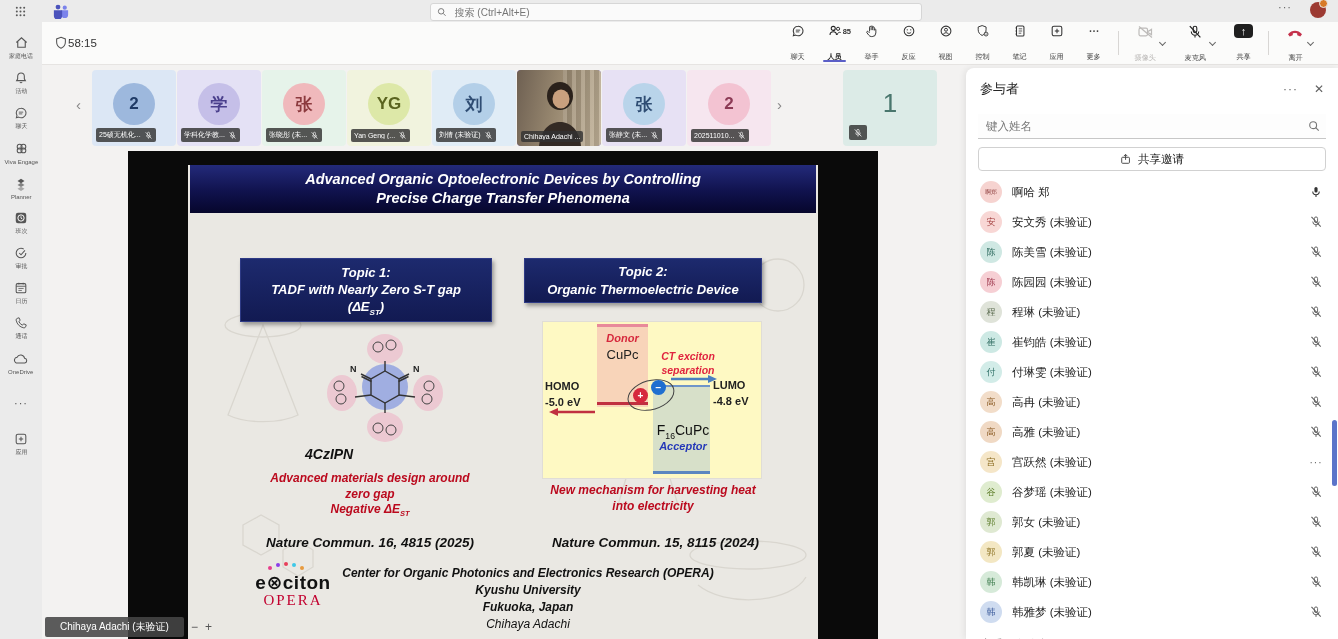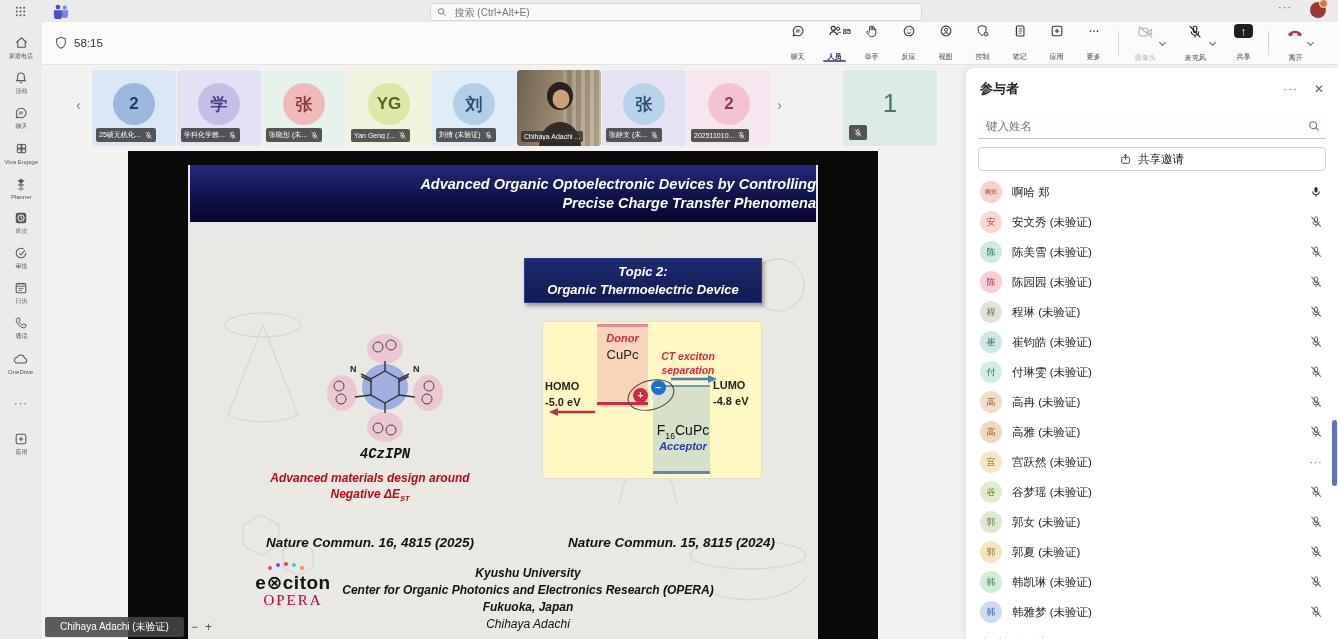--- a/index.html
+++ b/index.html
@@ -19,21 +19,21 @@
   .rail{position:absolute;left:0;top:22px;width:42px;height:617px;background:#ebebeb;display:flex;flex-direction:column;align-items:center;padding-top:8px;box-sizing:border-box;}
   .ritem{width:42px;height:35px;display:flex;flex-direction:column;align-items:center;justify-content:center;gap:1px;cursor:pointer;}
   .ritem .ric{width:16px;height:16px;display:flex;align-items:center;justify-content:center;}
   .ritem .rlabel{font-size:6.5px;color:#555;transform:scale(.92);white-space:nowrap;}
   .ritem.moreitem{height:26px;color:#555;font-size:11px;letter-spacing:1px;}
   .ritem.gap{margin-top:10px;}
   
   .content-bg{position:absolute;left:42px;top:22px;width:1296px;height:617px;background:#f3f2f1;}
   
   .mtoolbar{position:absolute;left:42px;top:22px;width:1296px;height:42px;background:#fbfbfa;border-bottom:1px solid #e6e4e2;display:flex;align-items:center;}
-  .timer{display:flex;align-items:center;gap:6px;margin-left:12px;font-size:11.5px;color:#333;}
+  .timer{display:flex;align-items:center;margin-left:12px;font-size:11.5px;color:#333;}
   .tb-right{position:absolute;right:14px;top:0;height:42px;display:flex;align-items:center;gap:2px;}
   .tbtn{position:relative;width:35px;height:38px;display:flex;flex-direction:column;align-items:center;justify-content:center;gap:14px;cursor:pointer;border-radius:4px;}
   .tbtn .tlabel{font-size:7.5px;color:#444;white-space:nowrap;transform:scale(.95);}
   .tbtn.sel .tlabel{color:#222;font-weight:bold;}
   .tbtn.sel::after{content:"";position:absolute;left:6px;right:6px;bottom:0;height:2.5px;background:#5b5fc7;border-radius:2px;}
   .tbadge{position:absolute;top:3px;right:1px;font-size:7.5px;font-weight:bold;color:#333;}
   .tsep{width:1px;height:24px;background:#d8d6d4;margin:0 5px;}
   .chev{width:7px;height:7px;display:inline-block;position:relative;}
   .chev::before{content:"";position:absolute;left:1px;top:0px;width:4px;height:4px;border-right:1.2px solid #666;border-bottom:1.2px solid #666;transform:rotate(45deg);}
   .withchev{flex-direction:row;width:48px;gap:3px;}
@@ -52,35 +52,35 @@
   .videobg{position:absolute;inset:0;background:linear-gradient(100deg,#6e6052 0%,#97876f 45%,#c3b49a 100%);}
   .curtain{position:absolute;right:0;top:0;width:45%;height:100%;background:repeating-linear-gradient(90deg,rgba(255,255,255,.12) 0 4px,rgba(0,0,0,.10) 4px 9px);}
   .person{position:absolute;left:18px;top:8px;}
   .bigtile{position:absolute;left:801px;top:4px;width:94px;height:76px;border-radius:4px;background:#dcebe7;cursor:pointer;}
   .bigtile .num{position:absolute;left:0;right:0;top:18px;text-align:center;font-size:26px;color:#49766d;}
   .bigtile .mpill{position:absolute;left:6px;bottom:6px;width:18px;height:15px;background:rgba(50,50,50,.82);border-radius:2px;display:flex;align-items:center;justify-content:center;}
   
   .stage{position:absolute;left:128px;top:151px;width:750px;height:488px;background:#0a0a0a;}
   .slide{position:absolute;left:60px;top:14px;width:630px;height:474px;background:#eae8e3;overflow:hidden;}
   .doodles{position:absolute;inset:0;opacity:.5;}
-  .titlebar{position:absolute;left:2px;top:0;width:626px;height:57px;background:linear-gradient(180deg,#232a7a 0%,#10124d 55%,#06062c 100%);display:flex;flex-direction:column;align-items:flex-end;justify-content:center;}
+  .titlebar{position:absolute;left:2px;top:0;width:626px;height:48px;background:linear-gradient(180deg,#232a7a 0%,#10124d 55%,#06062c 100%);display:flex;flex-direction:column;align-items:center;justify-content:center;}
   .titlebar div{color:#fff;font-weight:bold;font-style:italic;font-size:14.5px;line-height:19px;}
   .topicbox{position:absolute;background:linear-gradient(180deg,#1d2a6e,#121a52);border:1px solid #2e3a85;box-shadow:2px 3px 4px rgba(0,0,0,.35);color:#fff;font-weight:bold;font-style:italic;text-align:center;}
   .topic1{left:52px;top:93px;width:252px;height:64px;font-size:13px;line-height:17px;padding-top:5px;box-sizing:border-box;}
   .topic2{left:336px;top:93px;width:238px;height:45px;font-size:13px;line-height:18px;padding-top:4px;box-sizing:border-box;}
   sub{font-size:.62em;}
   .molwrap{position:absolute;left:137px;top:168px;width:120px;height:112px;}
   .nlab{position:absolute;font-size:9px;color:#222;font-weight:bold;}
-  .mollabel{position:absolute;left:117px;top:281px;width:160px;text-align:center;font-size:14px;font-weight:bold;font-style:italic;color:#111;font-family:Liberation Mono, monospace;}
+  .mollabel{position:absolute;left:117px;top:281px;width:160px;text-align:left;font-size:14px;font-weight:bold;font-style:italic;color:#111;}
   .redcap{position:absolute;color:#bb0a1e;font-weight:bold;font-style:italic;font-size:12px;line-height:15.5px;text-align:center;}
   .cap1{left:62px;top:306px;width:240px;}
   .cap2{left:345px;top:318px;width:240px;}
   .ref{position:absolute;color:#111;font-weight:bold;font-style:italic;font-size:13.5px;text-align:center;}
   .ref1{left:52px;top:370px;width:260px;}
-  .ref2{left:361px;top:370px;width:245px;}
+  .ref2{left:345px;top:370px;width:245px;}
   
   .dpanel{position:absolute;left:355px;top:157px;width:218px;height:156px;background:#fef9c3;box-shadow:0 0 0 1px #e0ddd6;}
   .pinkband{position:absolute;left:54px;top:2px;width:51px;height:80px;background:rgba(238,153,168,.38);border-top:3px solid #e8899a;}
   .homoline{position:absolute;left:54px;top:80px;width:51px;height:2.5px;background:#c03040;}
   .blueband{position:absolute;left:110px;top:63px;width:57px;height:89px;background:rgba(135,170,215,.32);border-top:2.5px solid #6f95c9;border-bottom:3px solid #5b86c0;box-sizing:border-box;}
   .donor{position:absolute;left:54px;top:10px;width:51px;text-align:center;color:#d6283c;font-weight:bold;font-style:italic;font-size:11px;}
   .cupc{position:absolute;left:54px;top:25px;width:51px;text-align:center;color:#222;font-size:13px;}
   .ct{position:absolute;left:106px;top:27px;width:78px;text-align:center;color:#e0243f;font-weight:bold;font-style:italic;font-size:10.5px;line-height:14px;}
   .homotxt{position:absolute;left:2px;top:56px;width:50px;color:#222;font-weight:bold;font-size:11px;line-height:16px;}
   .lumotxt{position:absolute;left:170px;top:55px;width:48px;color:#222;font-weight:bold;font-size:11px;line-height:16px;}
@@ -98,21 +98,21 @@
   .logo .dots span{position:absolute;border-radius:50%;}
   .footer{position:absolute;left:120px;top:400px;width:440px;text-align:center;color:#111;font-weight:bold;font-style:italic;font-size:12px;line-height:17px;}
   .footer .f4{font-weight:normal;}
   
   .nameoverlay{position:absolute;left:45px;top:617px;display:flex;align-items:center;gap:7px;}
   .nameoverlay .npill{background:rgba(70,70,70,.88);color:#fff;font-size:10px;padding:3px 15px;border-radius:2px;white-space:nowrap;}
   .zbtn{color:#555;font-size:12px;cursor:pointer;line-height:10px;}
   
   .panel{position:absolute;left:966px;top:68px;width:372px;height:571px;background:#ffffff;border-radius:8px 0 0 0;box-shadow:-2px 0 6px rgba(0,0,0,.07);box-sizing:border-box;}
   .phead{display:flex;align-items:center;padding:12px 14px 8px 14px;}
-  .phead .ptitle{font-size:13px;font-weight:bold;color:#242424;flex:1;}
+  .phead .ptitle{font-size:13px;font-weight:normal;color:#242424;flex:1;}
   .phead .pmore{color:#616161;font-size:12px;letter-spacing:1px;margin-right:16px;cursor:pointer;}
   .phead .pclose{color:#616161;font-size:12px;cursor:pointer;}
   .psearch{margin:8px 12px 0 12px;height:24px;border-bottom:1.5px solid #c7c7c7;background:#fdfdfd;display:flex;align-items:center;padding:0 6px;gap:6px;}
   .psearch input{flex:1;border:0;outline:0;background:transparent;font-size:11.5px;color:#555;font-family:inherit;}
   .invite{margin:8px 12px 0 12px;height:22px;border:1px solid #d1d1d1;border-radius:4px;display:flex;align-items:center;justify-content:center;gap:6px;font-size:11.5px;color:#242424;cursor:pointer;background:#fff;}
   .plist{margin-top:6px;}
   .prow{height:30px;display:flex;align-items:center;padding:0 14px;gap:10px;cursor:pointer;}
   .prow .pav{width:22px;height:22px;border-radius:50%;display:flex;align-items:center;justify-content:center;font-size:9px;flex:none;}
   .prow .pav.two{font-size:6px;}
   .prow .pname{flex:1;font-size:11.5px;color:#242424;white-space:nowrap;overflow:hidden;text-overflow:ellipsis;}
@@ -524,20 +524,25 @@
           <path d="M55 360l18-10 18 10v20l-18 10-18-10zM95 385l15-9 15 9v17l-15 9-15-9z"></path>
           <circle cx="590" cy="120" r="26"></circle>
         </g>
       </svg>
 
       <div class="titlebar">
         <div>Advanced Organic Optoelectronic Devices by Controlling</div>
         <div>Precise Charge Transfer Phenomena</div>
       </div>
 
+      <div class="topicbox topic1">
+        <div>Topic 1:</div>
+        <div>TADF with Nearly Zero S-T gap</div>
+        <div><span>(ΔE</span><sub>ST</sub><span>)</span></div>
+      </div>
       <div class="topicbox topic2">
         <div>Topic 2:</div>
         <div>Organic Thermoelectric Device</div>
       </div>
 
       <div class="molwrap">
         <svg width="120" height="112" viewBox="0 0 120 112">
           <ellipse cx="60" cy="16" rx="18" ry="15" fill="#ecc9d2"></ellipse>
           <ellipse cx="17" cy="60" rx="15" ry="18" fill="#ecc9d2"></ellipse>
           <ellipse cx="103" cy="60" rx="15" ry="18" fill="#ecc9d2"></ellipse>
@@ -565,20 +570,21 @@
               <circle cx="66" cy="97" r="5"></circle>
           </g>
         </svg>
         <span class="nlab" style="left:25px;top:31px">N</span>
         <span class="nlab" style="left:88px;top:31px">N</span>
       </div>
       <div class="mollabel">4CzIPN</div>
 
       <div class="redcap cap1">
         <div>Advanced materials design around</div>
+        <div>zero gap</div>
         <div><span>Negative ΔE</span><sub>ST</sub></div>
       </div>
       <div class="ref ref1">Nature Commun. 16, 4815 (2025)</div>
 
       <div class="dpanel">
         <div class="pinkband"></div>
         <div class="blueband"></div>
         <div class="homoline"></div>
         <div class="donor">Donor</div>
         <div class="cupc">CuPc</div>
@@ -602,37 +608,41 @@
             <line x1="2" y1="5" x2="41" y2="5" stroke="#4a7fc0" stroke-width="2.4"></line>
             <polygon points="39,1 48,5 39,9" fill="#4a7fc0"></polygon>
           </svg>
         <div class="exciton-ell"></div>
         <div class="pcirc plus">+</div>
         <div class="pcirc minus">−</div>
         <div class="fcupc"><span>F</span><sub>16</sub><span>CuPc</span></div>
         <div class="acceptor">Acceptor</div>
       </div>
 
+      <div class="redcap cap2">
+        <div>New mechanism for harvesting heat</div>
+        <div>into electricity</div>
+      </div>
       <div class="ref ref2">Nature Commun. 15, 8115 (2024)</div>
 
       <div class="logo">
         <div class="dots">
           <span style="left:18px;top:-5px;width:4px;height:4px;background:#e83e8c"></span>
           <span style="left:26px;top:-8px;width:4px;height:4px;background:#8c3ee8"></span>
           <span style="left:34px;top:-9px;width:4px;height:4px;background:#e83e5a"></span>
           <span style="left:42px;top:-8px;width:4px;height:4px;background:#3ec8e8"></span>
           <span style="left:50px;top:-5px;width:4px;height:4px;background:#e89a3e"></span>
         </div>
         <div class="l1">e⊗citon</div>
         <div class="l2">OPERA</div>
       </div>
 
       <div class="footer">
+        <div>Center for Organic Photonics and Electronics Research (OPERA)</div>
         <div>Kyushu University</div>
-        <div>Center for Organic Photonics and Electronics Research (OPERA)</div>
         <div>Fukuoka, Japan</div>
         <div class="f4">Chihaya Adachi</div>
       </div>
     </div>
   </div>
 
   <div class="nameoverlay">
     <span class="npill">Chihaya Adachi (未验证)</span>
     <span class="zbtn">−</span>
     <span class="zbtn">+</span>

